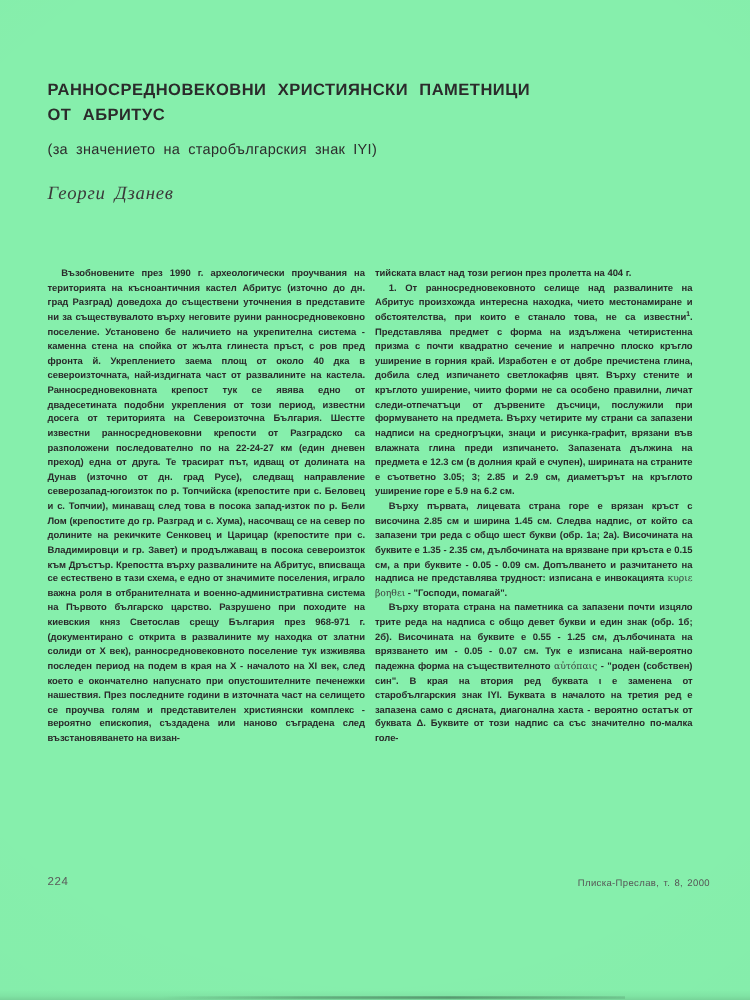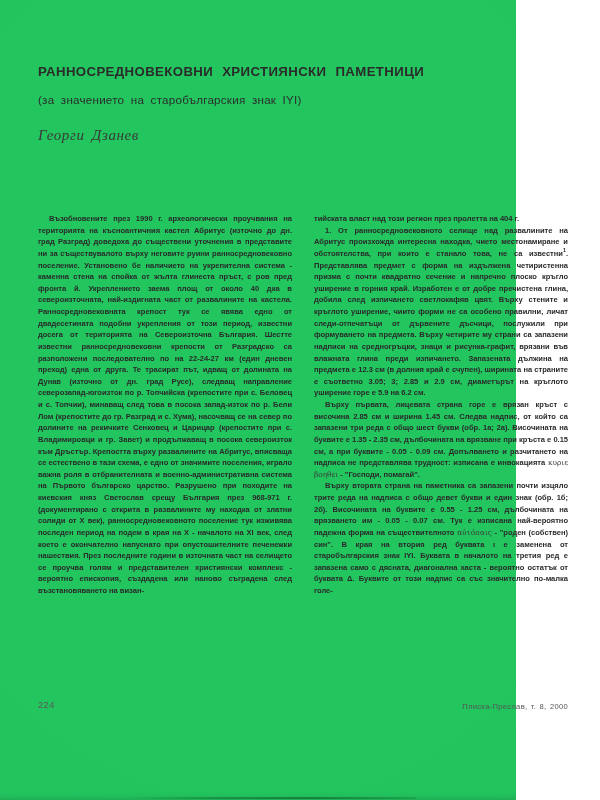--- a/index.html
+++ b/index.html
@@ -11,23 +11,23 @@
   body {
     width: 600px;
     height: 800px;
     overflow: hidden;
     font-family: "Liberation Sans", "DejaVu Sans", sans-serif;
     color: #242424;
   }
 
   .scan-page {
     position: relative;
-    width: 516px;
+    width: 600px;
     height: 800px;
-    background: #22c55e;
+    background: #86efac;
     box-sizing: border-box;
   }
 
   
   .paper-tone {
     position: absolute;
     inset: 0;
     background:
       radial-gradient(ellipse 120% 90% at 50% 45%, rgba(255,255,255,0) 55%, rgba(0,0,0,0.018) 100%);
     pointer-events: none;
@@ -96,21 +96,21 @@
     word-spacing: 3px;
   }
 
   
   .columns {
     position: absolute;
     left: 0;
     top: 213px;
     width: 530px;
     display: flex;
-    gap: 22px;
+    gap: 8px;
   }
   .col {
     width: 254px;
   }
   .col p {
     margin: 0;
     font-size: 7.55px;
     line-height: 11.62px;
     text-align: justify;
     text-justify: inter-word;
@@ -162,20 +162,21 @@
 <body>
 
 <div class="scan-page">
 
   <div class="paper-tone"></div>
 
   <div class="content">
 
     <div class="title-block">
       <h1 class="article-title">РАННОСРЕДНОВЕКОВНИ ХРИСТИЯНСКИ ПАМЕТНИЦИ</h1>
+      <h1 class="article-title">ОТ АБРИТУС</h1>
       <div class="article-subtitle">(за значението на старобългарския знак IYI)</div>
       <div class="author">Георги Дзанев</div>
     </div>
 
     <div class="columns">
 
       <div class="col">
         <p class="indent">Възобновените през 1990 г. археологически проучвания на територията на късноантичния кастел Абритус (източно до дн. град Разград) доведоха до съществени уточнения в представите ни за съществувалото върху неговите руини ранносредновековно поселение. Установено бе наличието на укрепителна система - каменна стена на спойка от жълта глинеста пръст, с ров пред фронта й. Укреплението заема площ от около 40 дка в североизточната, най-издигната част от развалините на кастела. Ранносредновековната крепост тук се явява едно от двадесетината подобни укрепления от този период, известни досега от територията на Североизточна България. Шестте известни ранносредновековни крепости от Разградско са разположени последователно по на 22-24-27 км (един дневен преход) една от друга. Те трасират път, идващ от долината на Дунав (източно от дн. град Русе), следващ направление северозапад-югоизток по р. Топчийска (крепостите при с. Беловец и с. Топчии), минаващ след това в посока запад-изток по р. Бели Лом (крепостите до гр. Разград и с. Хума), насочващ се на север по долините на рекичките Сенковец и Царицар (крепостите при с. Владимировци и гр. Завет) и продължаващ в посока североизток към Дръстър. Крепостта върху развалините на Абритус, вписваща се естествено в тази схема, е едно от значимите поселения, играло важна роля в отбранителната и военно-административна система на Първото българско царство. Разрушено при походите на киевския княз Светослав срещу България през 968-971 г. (документирано с открита в развалините му находка от златни солиди от X век), ранносредновековното поселение тук изживява последен период на подем в края на X - началото на XI век, след което е окончателно напуснато при опустошителните печенежки нашествия. През последните години в източната част на селището се проучва голям и представителен християнски комплекс - вероятно епископия, създадена или наново съградена след възстановяването на визан-</p>
       </div>
 

